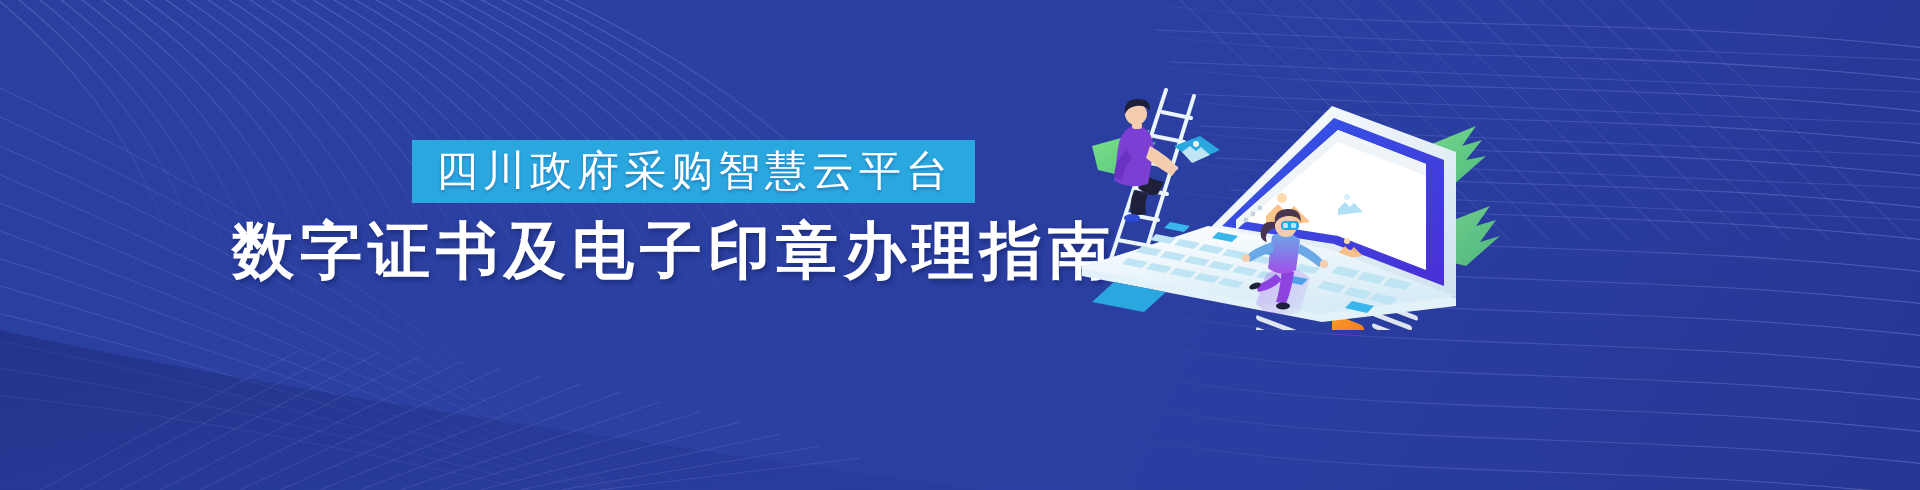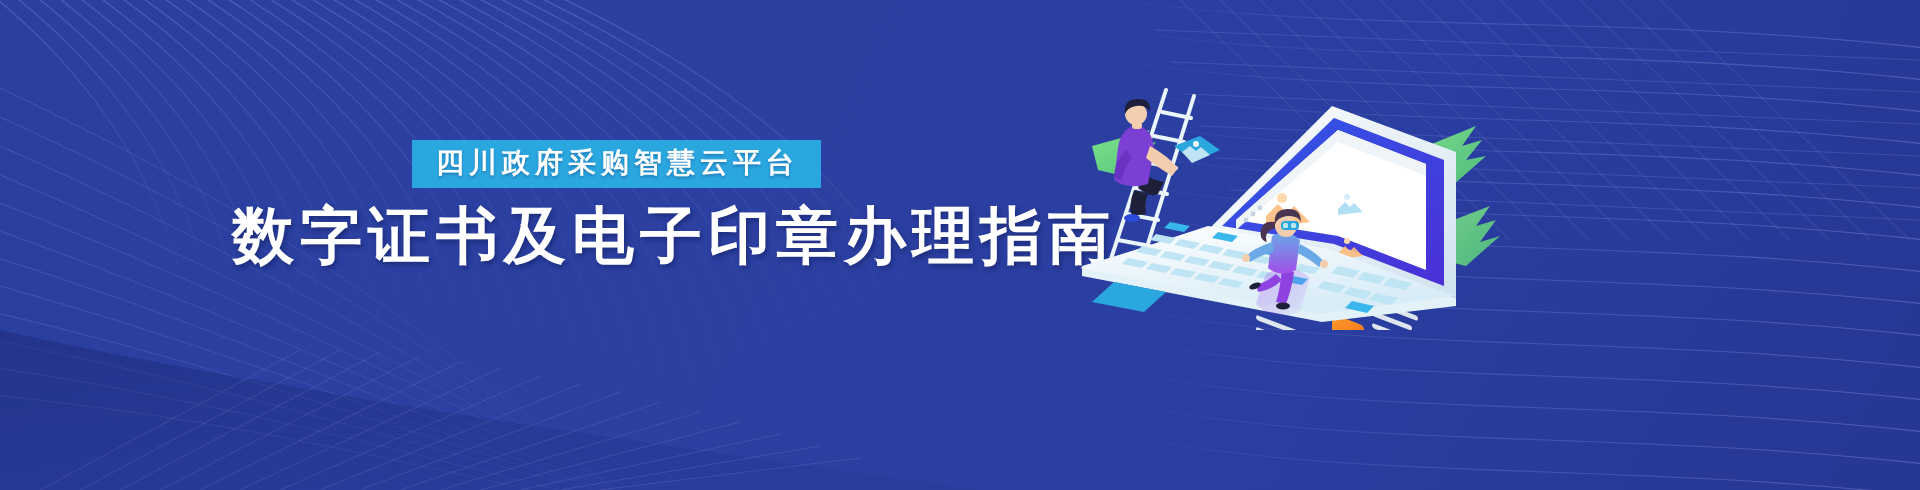--- a/index.html
+++ b/index.html
@@ -32,22 +32,22 @@
   #text-block {
     position: absolute;
     left: 232px;
     top: 140px;
     width: 760px;
   }
   #subtitle-badge {
     display: inline-block;
     background: #2ba7e0;
     color: #ffffff;
-    font-size: 28px;
-    font-weight: bold;
+    font-size: 42px;
+    font-weight: normal;
     letter-spacing: 5px;
     padding: 8px 22px 10px 24px;
     line-height: 1.08;
     margin-left: 180px;
     text-shadow: 0 2px 3px rgba(10,25,90,.30);
     white-space: nowrap;
   }
   #main-title {
     margin-top: 14px;
     color: #ffffff;

